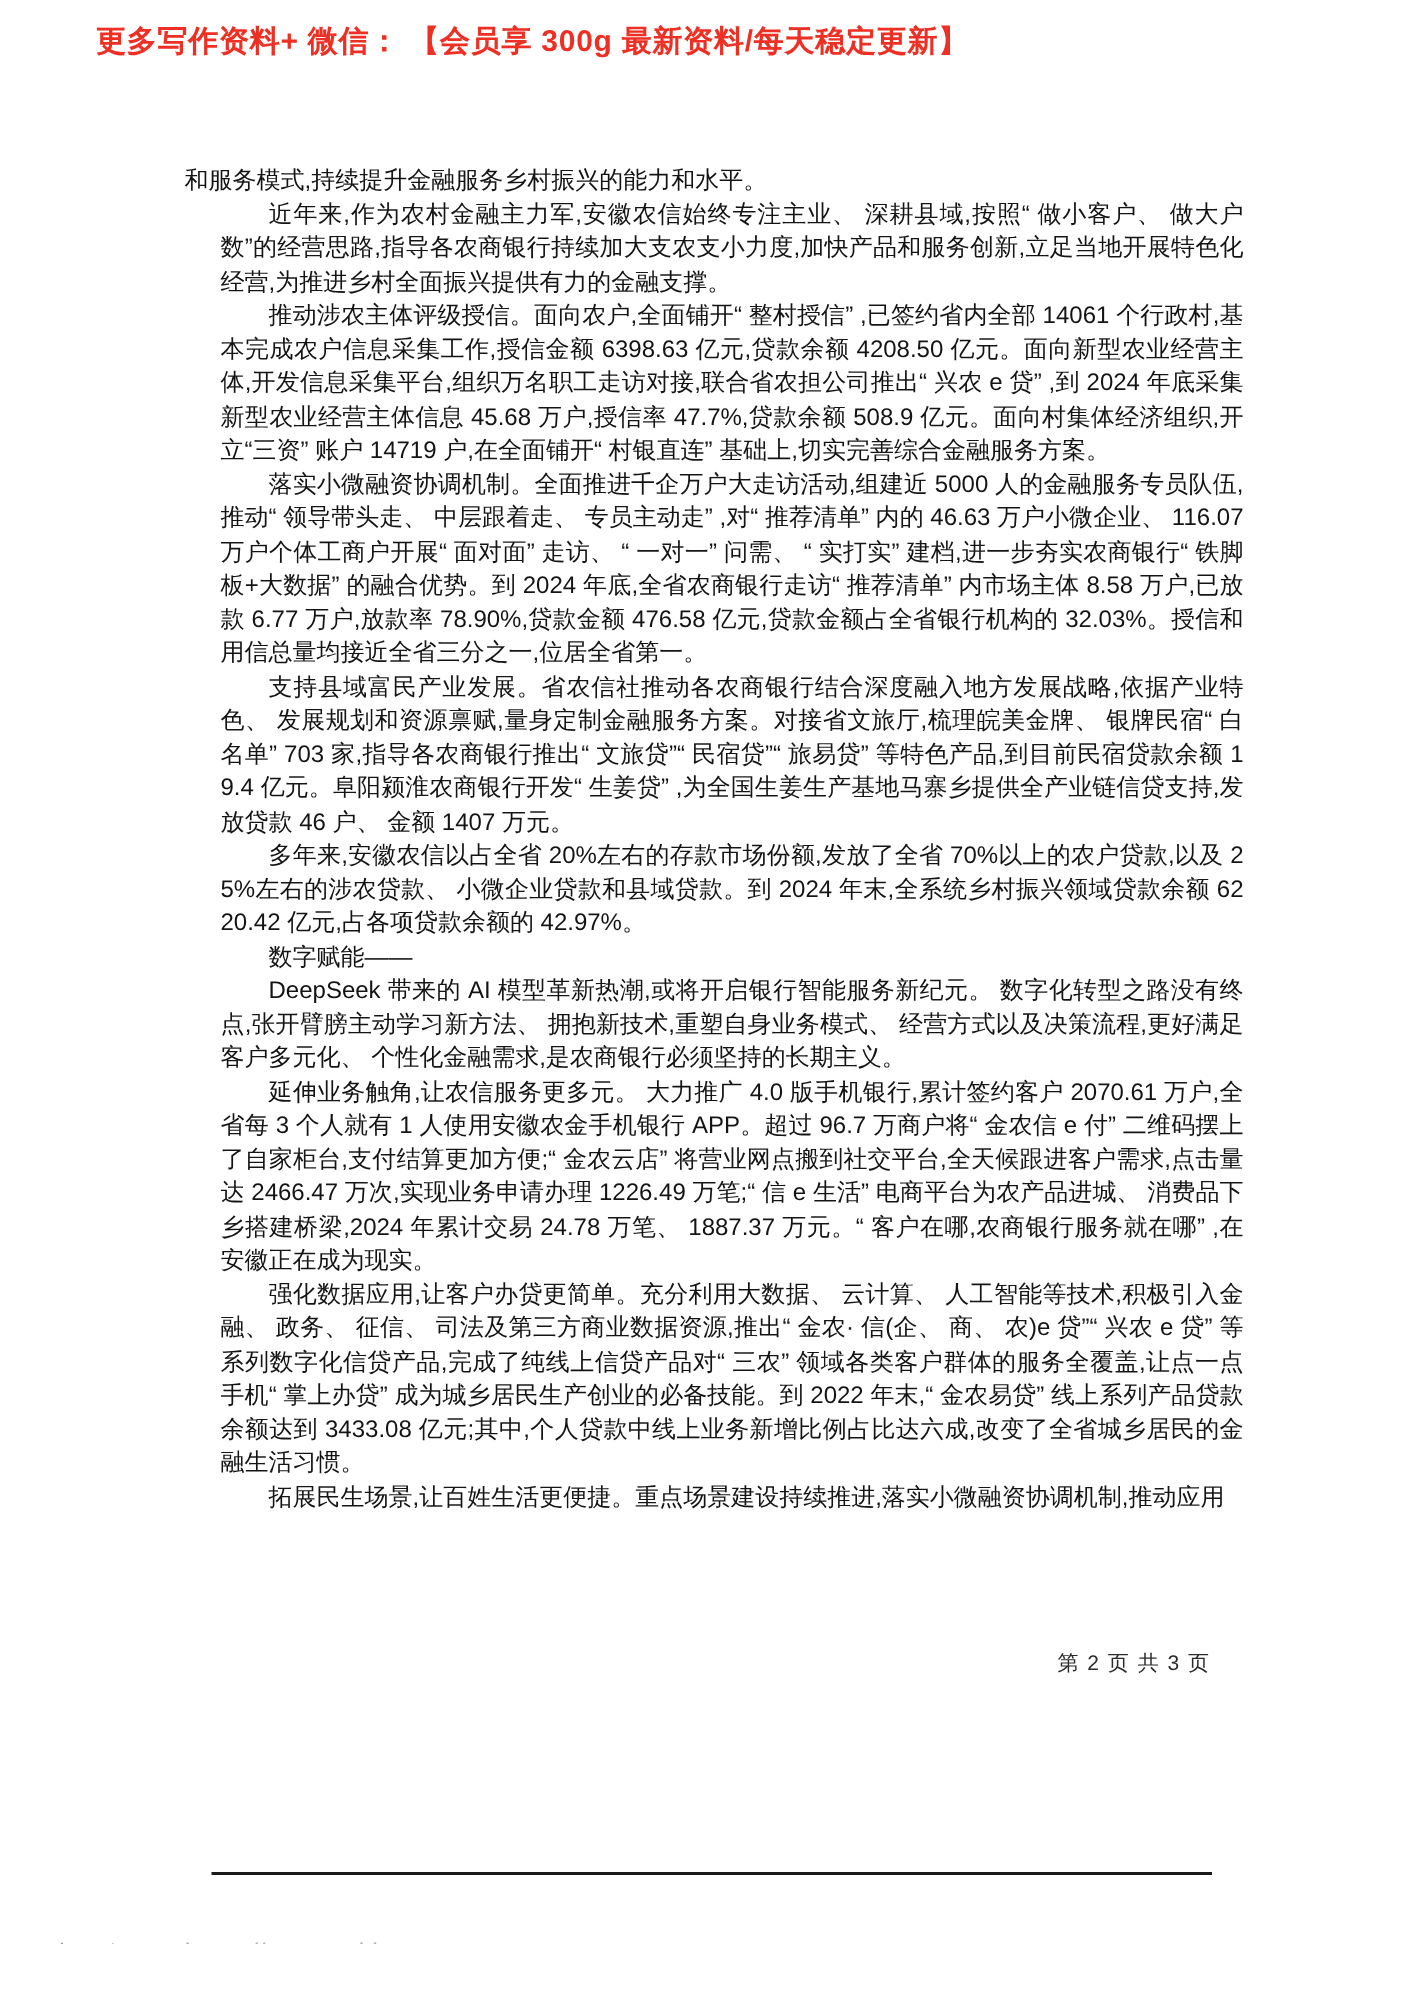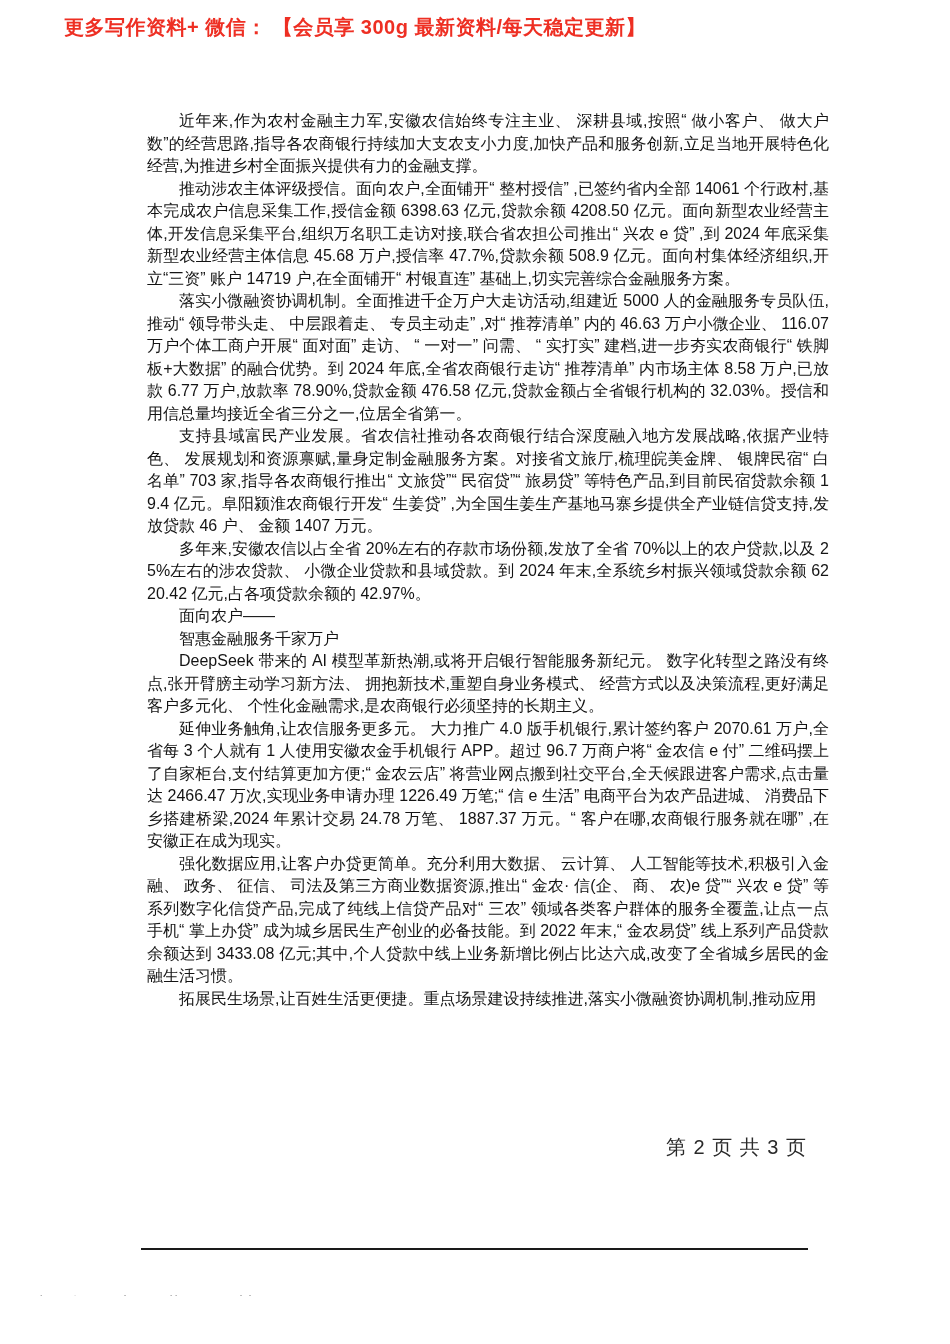--- a/index.html
+++ b/index.html
@@ -32,25 +32,25 @@
     text-align: justify;
   }
   .content p {
     margin: 0;
     padding: 0;
     word-break: break-all;
   }
   .content p.ind { text-indent: 2em; margin-left: 24px; }
   .page-number {
     position: absolute;
-    top: 1134px;
+    top: 1100px;
     left: 0;
     width: 807px;
     text-align: right;
-    font-size: 20px;
+    font-size: 14px;
     color: #2a2a2a;
     letter-spacing: 1px;
   }
   .footer-divider {
     position: absolute;
     top: 1248px;
     left: 141px;
     width: 667px;
     height: 2px;
     background: #1a1a1a;
@@ -74,27 +74,27 @@
   }
 </style>
 </head>
 <body>
 
 <div class="page">
 
   <div class="promo-header">更多写作资料+ 微信： 【会员享 300g 最新资料/每天稳定更新】</div>
 
   <div class="content">
+    <p>和服务模式,持续提升金融服务乡村振兴的能力和水平。</p>
     <p class="ind">近年来,作为农村金融主力军,安徽农信始终专注主业、 深耕县域,按照“ 做小客户、 做大户数”的经营思路,指导各农商银行持续加大支农支小力度,加快产品和服务创新,立足当地开展特色化经营,为推进乡村全面振兴提供有力的金融支撑。</p>
     <p class="ind">推动涉农主体评级授信。面向农户,全面铺开“ 整村授信” ,已签约省内全部 14061 个行政村,基本完成农户信息采集工作,授信金额 6398.63 亿元,贷款余额 4208.50 亿元。面向新型农业经营主体,开发信息采集平台,组织万名职工走访对接,联合省农担公司推出“ 兴农 e 贷” ,到 2024 年底采集新型农业经营主体信息 45.68 万户,授信率 47.7%,贷款余额 508.9 亿元。面向村集体经济组织,开立“三资” 账户 14719 户,在全面铺开“ 村银直连” 基础上,切实完善综合金融服务方案。</p>
     <p class="ind">落实小微融资协调机制。全面推进千企万户大走访活动,组建近 5000 人的金融服务专员队伍,推动“ 领导带头走、 中层跟着走、 专员主动走” ,对“ 推荐清单” 内的 46.63 万户小微企业、 116.07 万户个体工商户开展“ 面对面” 走访、 “ 一对一” 问需、 “ 实打实” 建档,进一步夯实农商银行“ 铁脚板+大数据” 的融合优势。到 2024 年底,全省农商银行走访“ 推荐清单” 内市场主体 8.58 万户,已放款 6.77 万户,放款率 78.90%,贷款金额 476.58 亿元,贷款金额占全省银行机构的 32.03%。授信和用信总量均接近全省三分之一,位居全省第一。</p>
     <p class="ind">支持县域富民产业发展。省农信社推动各农商银行结合深度融入地方发展战略,依据产业特色、 发展规划和资源禀赋,量身定制金融服务方案。对接省文旅厅,梳理皖美金牌、 银牌民宿“ 白名单” 703 家,指导各农商银行推出“ 文旅贷”“ 民宿贷”“ 旅易贷” 等特色产品,到目前民宿贷款余额 19.4 亿元。阜阳颍淮农商银行开发“ 生姜贷” ,为全国生姜生产基地马寨乡提供全产业链信贷支持,发放贷款 46 户、 金额 1407 万元。</p>
     <p class="ind">多年来,安徽农信以占全省 20%左右的存款市场份额,发放了全省 70%以上的农户贷款,以及 25%左右的涉农贷款、 小微企业贷款和县域贷款。到 2024 年末,全系统乡村振兴领域贷款余额 6220.42 亿元,占各项贷款余额的 42.97%。</p>
-    <p class="ind">面向农户——</p>
-    <p class="ind">智惠金融服务千家万户</p>
+    <p class="ind">数字赋能——</p>
     <p class="ind">DeepSeek 带来的 AI 模型革新热潮,或将开启银行智能服务新纪元。 数字化转型之路没有终点,张开臂膀主动学习新方法、 拥抱新技术,重塑自身业务模式、 经营方式以及决策流程,更好满足客户多元化、 个性化金融需求,是农商银行必须坚持的长期主义。</p>
     <p class="ind">延伸业务触角,让农信服务更多元。 大力推广 4.0 版手机银行,累计签约客户 2070.61 万户,全省每 3 个人就有 1 人使用安徽农金手机银行 APP。超过 96.7 万商户将“ 金农信 e 付” 二维码摆上了自家柜台,支付结算更加方便;“ 金农云店” 将营业网点搬到社交平台,全天候跟进客户需求,点击量达 2466.47 万次,实现业务申请办理 1226.49 万笔;“ 信 e 生活” 电商平台为农产品进城、 消费品下乡搭建桥梁,2024 年累计交易 24.78 万笔、 1887.37 万元。“ 客户在哪,农商银行服务就在哪” ,在安徽正在成为现实。</p>
     <p class="ind">强化数据应用,让客户办贷更简单。充分利用大数据、 云计算、 人工智能等技术,积极引入金融、 政务、 征信、 司法及第三方商业数据资源,推出“ 金农· 信(企、 商、 农)e 贷”“ 兴农 e 贷” 等系列数字化信贷产品,完成了纯线上信贷产品对“ 三农” 领域各类客户群体的服务全覆盖,让点一点手机“ 掌上办贷” 成为城乡居民生产创业的必备技能。到 2022 年末,“ 金农易贷” 线上系列产品贷款余额达到 3433.08 亿元;其中,个人贷款中线上业务新增比例占比达六成,改变了全省城乡居民的金融生活习惯。</p>
     <p class="ind">拓展民生场景,让百姓生活更便捷。重点场景建设持续推进,落实小微融资协调机制,推动应用</p>
   </div>
 
   <div class="page-number">第 2 页 共 3 页</div>
 
   <div class="footer-divider"></div>
 

